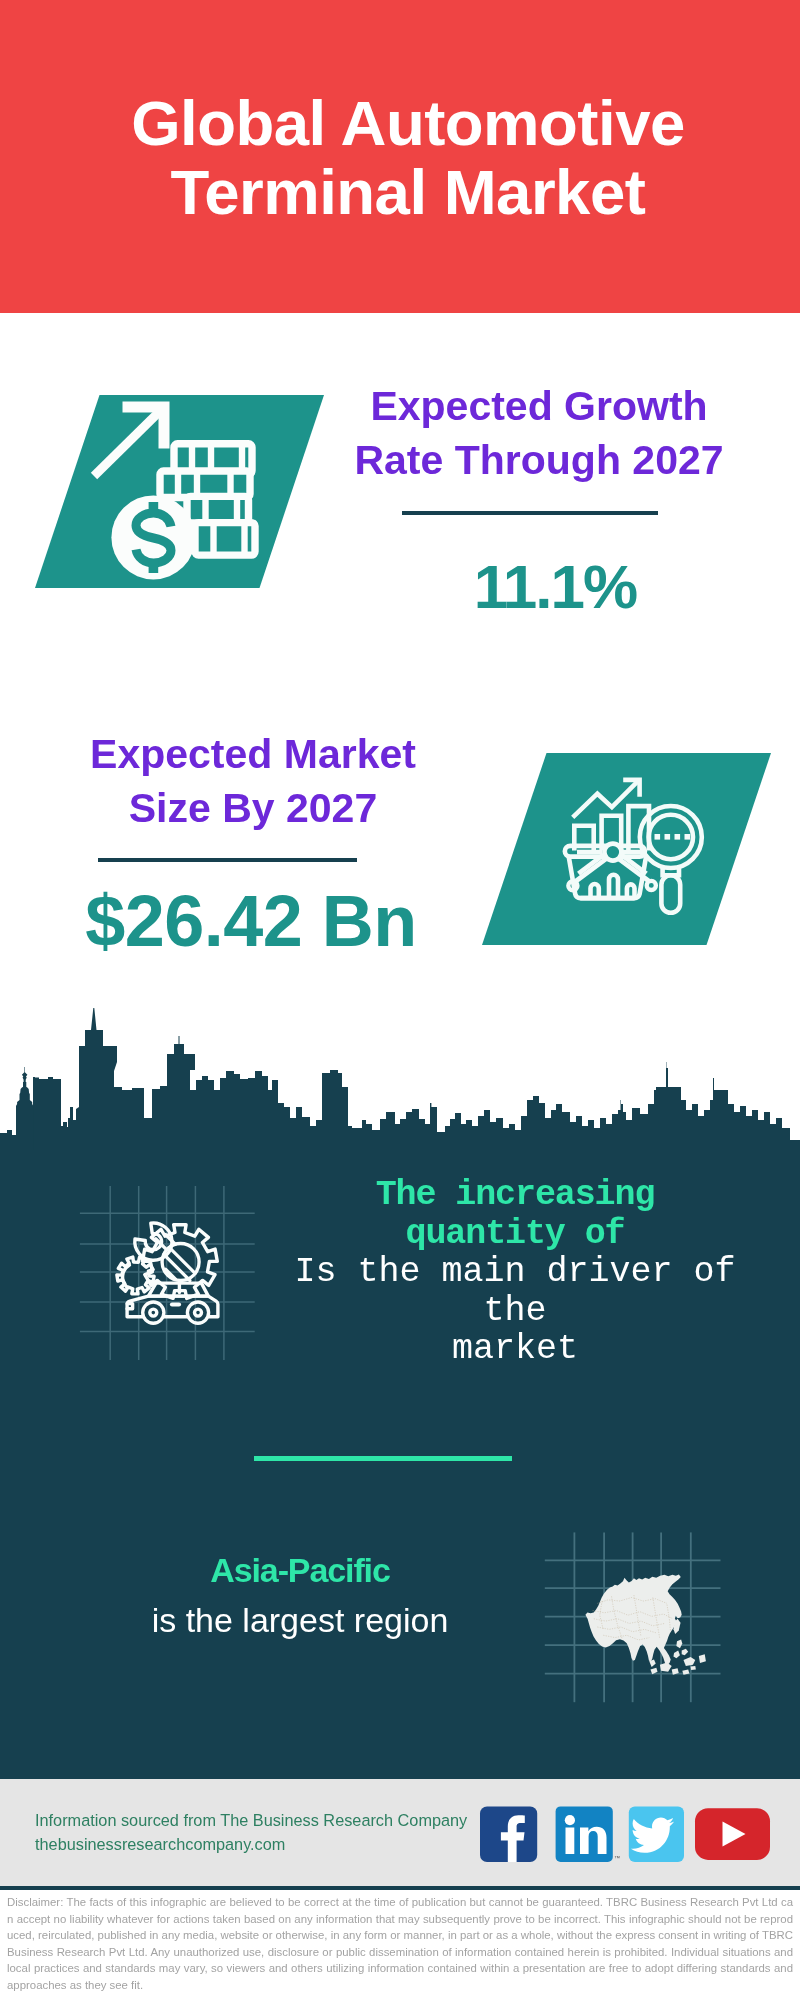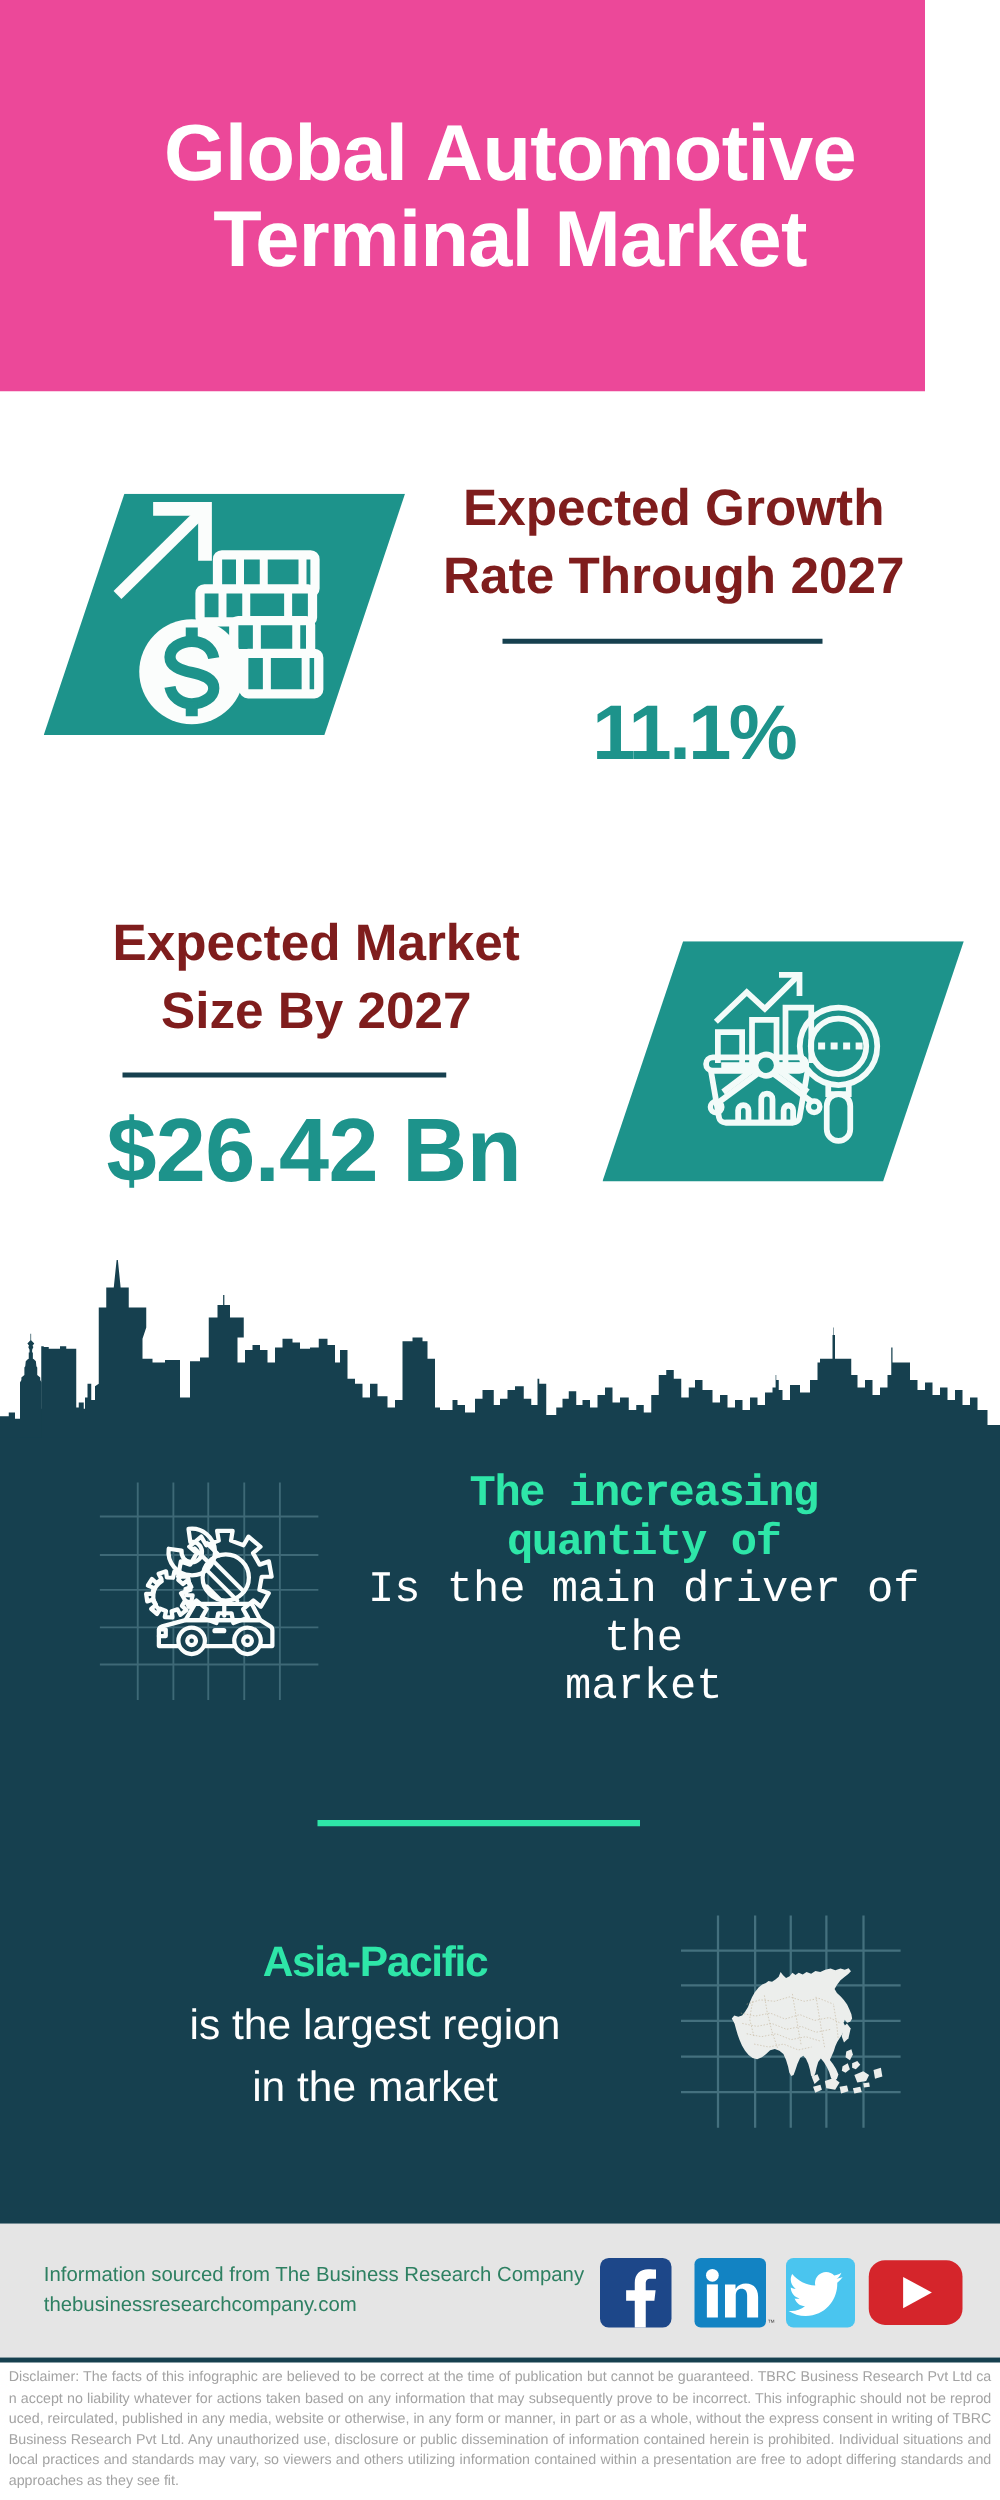--- a/index.html
+++ b/index.html
@@ -1,22 +1,22 @@
 <!DOCTYPE html>
 <html><head>
 <meta charset="utf-8">
 <style>
   html,body{margin:0;padding:0;}
   body{width:800px;height:2000px;background:#ffffff;font-family:"Liberation Sans",sans-serif;overflow:hidden;position:relative;}
   .abs{position:absolute;}
 
   
-  .hdr{left:0;top:0;width:740px;height:313px;background:#ec4899;}
+  .hdr{left:0;top:0;width:800px;height:313px;background:#ef4444;}
   .hdr-t{left:8px;top:89px;width:800px;text-align:center;color:#fff;font-weight:bold;font-size:63.5px;line-height:69px;letter-spacing:-0.5px;}
-  .stat-title{color:#7f1d1d;font-weight:bold;font-size:41px;line-height:54px;text-align:center;}
+  .stat-title{color:#6d28d9;font-weight:bold;font-size:41px;line-height:54px;text-align:center;}
   .rule{background:#16404f;height:4px;}
   .stat-val{color:#1d938b;font-weight:bold;text-align:center;}
   .val-a{font-size:62px;line-height:100px;letter-spacing:-2px;}
   .val-b{font-size:72px;line-height:80px;letter-spacing:-0.5px;}
 
   
   .dark{left:0;top:1140px;width:800px;height:639px;background:#16404f;}
   .skyline{left:0;top:1000px;width:800px;height:150px;}
   .grn{color:#2ee6a8;font-weight:bold;letter-spacing:-1.1px;}
   .wht{color:#fff;}
@@ -248,21 +248,20 @@
         <path d="M72,31 L74,43 L75,53"></path>
       </g>
     </g>
   </svg>
 </div>
 <div class="abs greenline" style="left:254px;top:1456px;width:258px;"></div>
 
 <div class="abs mid-text mt-b" style="left:60px;top:1545px;width:480px;">
   <div class="grn">Asia-Pacific</div>
   <div class="wht">is the largest region</div>
-  <div class="wht">in the market</div>
 </div>
 
 <div class="abs foot">
   <div class="abs foot-txt" style="left:35px;top:30px;width:470px;">
     <div>Information sourced from The Business Research Company</div>
     <div>thebusinessresearchcompany.com</div>
   </div>
   <div class="abs" style="left:470px;top:21px;width:320px;height:93px;">
     <svg width="320" height="93" viewBox="0 0 320 93">
       <g>

